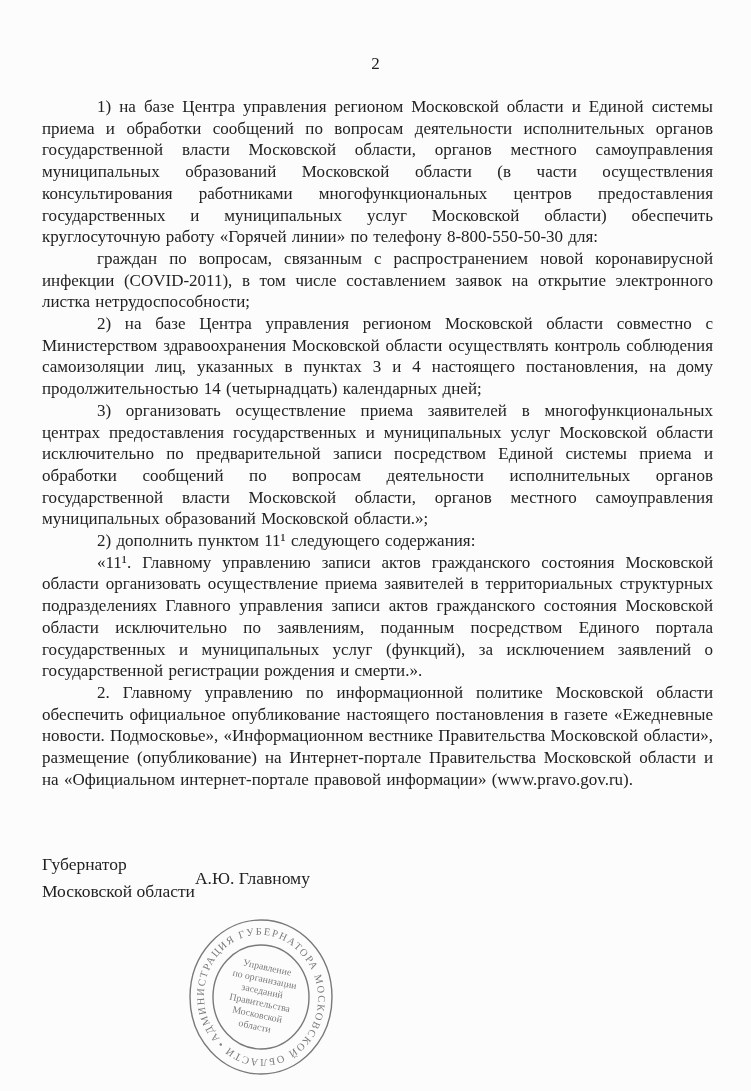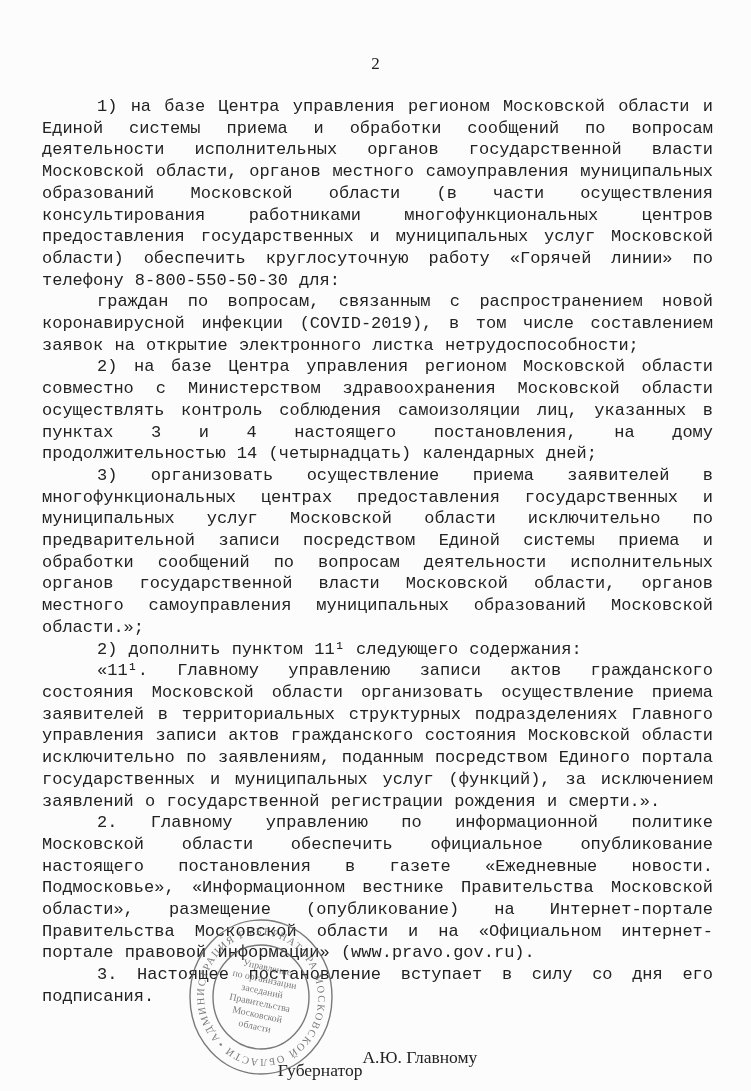--- a/index.html
+++ b/index.html
@@ -22,34 +22,33 @@
     box-sizing:border-box;
   }
   .page-number{
     padding-top:55px;
     text-align:center;
     font-size:17px;
     line-height:18px;
   }
   .content{
     margin:23px 38px 0 42px;
-    font-family:Liberation Mono, monospace;
   }
   .content p{
     margin:0;
     font-size:17px;
     line-height:21.7px;
     text-align:justify;
     text-indent:55px;
     word-spacing:0.06em;
   }
   .signature{
-    margin:36px 38px 0 42px;
+    margin:60px 38px 0 42px;
     display:flex;
-    justify-content:center;
+    justify-content:flex-start;
     align-items:flex-end;
     font-size:17.5px;
   }
   .signature .sig-left{line-height:27px;}
   .signature .sig-name{
     line-height:27px;
     margin-bottom:13px;
     white-space:nowrap;
   }
   .stamp{
@@ -82,32 +81,32 @@
 </style>
 </head>
 <body>
 
 <div class="page">
 
   <div class="page-number">2</div>
 
   <div class="content">
     <p>1) на базе Центра управления регионом Московской области и Единой системы приема и обработки сообщений по вопросам деятельности исполнительных органов государственной власти Московской области, органов местного самоуправления муниципальных образований Московской области (в части осуществления консультирования работниками многофункциональных центров предоставления государственных и муниципальных услуг Московской области) обеспечить круглосуточную работу «Горячей линии» по телефону 8-800-550-50-30 для:</p>
-    <p>граждан по вопросам, связанным с распространением новой коронавирусной инфекции (COVID-2019), в том числе составлением заявок на открытие электронного листка нетрудоспособности;</p>
+    <p>граждан по вопросам, связанным с распространением новой коронавирусной инфекции (COVID-2011), в том числе составлением заявок на открытие электронного листка нетрудоспособности;</p>
     <p>2) на базе Центра управления регионом Московской области совместно с Министерством здравоохранения Московской области осуществлять контроль соблюдения самоизоляции лиц, указанных в пунктах 3 и 4 настоящего постановления, на дому продолжительностью 14 (четырнадцать) календарных дней;</p>
     <p>3) организовать осуществление приема заявителей в многофункциональных центрах предоставления государственных и муниципальных услуг Московской области исключительно по предварительной записи посредством Единой системы приема и обработки сообщений по вопросам деятельности исполнительных органов государственной власти Московской области, органов местного самоуправления муниципальных образований Московской области.»;</p>
     <p>2) дополнить пунктом 11¹ следующего содержания:</p>
     <p>«11¹. Главному управлению записи актов гражданского состояния Московской области организовать осуществление приема заявителей в территориальных структурных подразделениях Главного управления записи актов гражданского состояния Московской области исключительно по заявлениям, поданным посредством Единого портала государственных и муниципальных услуг (функций), за исключением заявлений о государственной регистрации рождения и смерти.».</p>
     <p>2. Главному управлению по информационной политике Московской области обеспечить официальное опубликование настоящего постановления в газете «Ежедневные новости. Подмосковье», «Информационном вестнике Правительства Московской области», размещение (опубликование) на Интернет-портале Правительства Московской области и на «Официальном интернет-портале правовой информации» (www.pravo.gov.ru).</p>
-    <p>3. Настоящее постановление вступает в силу со дня его подписания.</p>
   </div>
 
   <div class="signature">
     <div class="sig-left">
       <div>Губернатор</div>
+      <div>Московской области</div>
     </div>
     <div class="sig-name">А.Ю. Главному</div>
   </div>
 
   <svg class="stamp" viewBox="0 0 160 166" xmlns="http://www.w3.org/2000/svg">
     <defs>
       <path id="ringPath" d="M 40.4 126.1 A 56 61 0 1 1 119.6 39.9 A 56 61 0 1 1 40.4 126.1"></path>
     </defs>
     <ellipse class="ring-line" cx="80" cy="83" rx="71" ry="77"></ellipse>
     <ellipse class="ring-line" cx="80" cy="83" rx="48" ry="52"></ellipse>

